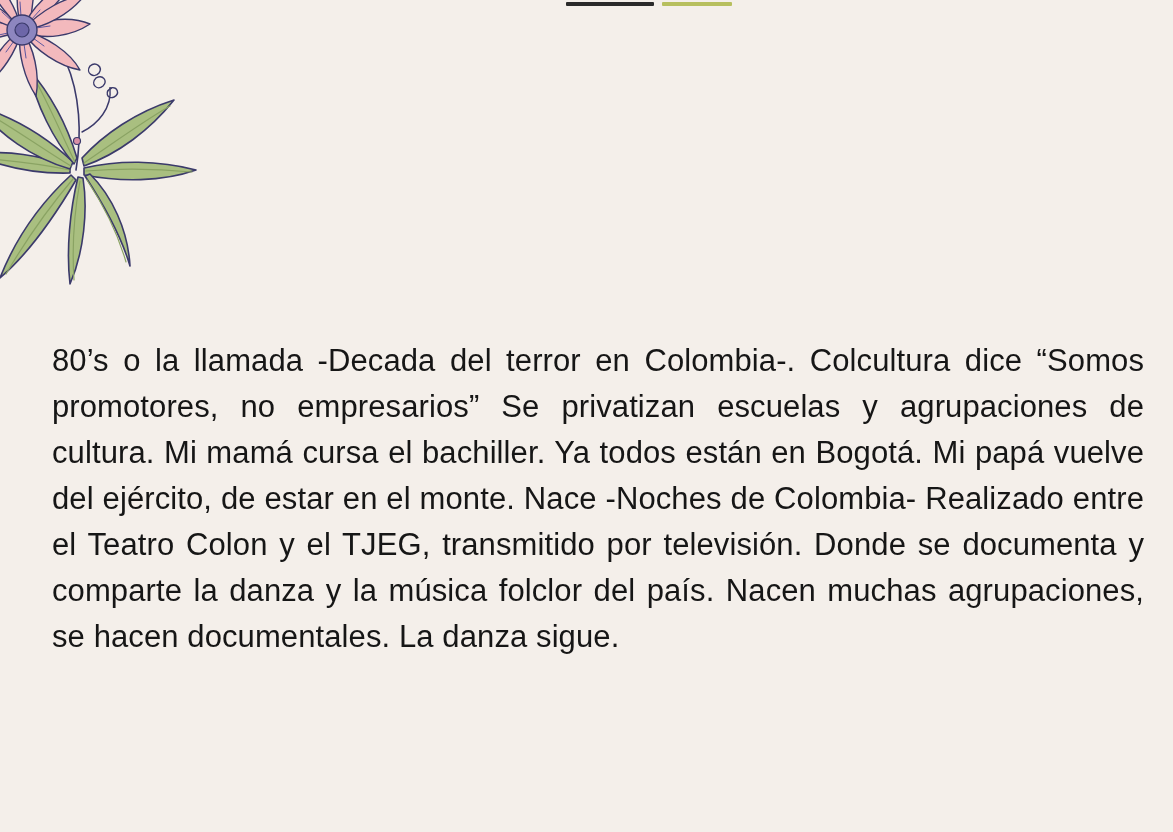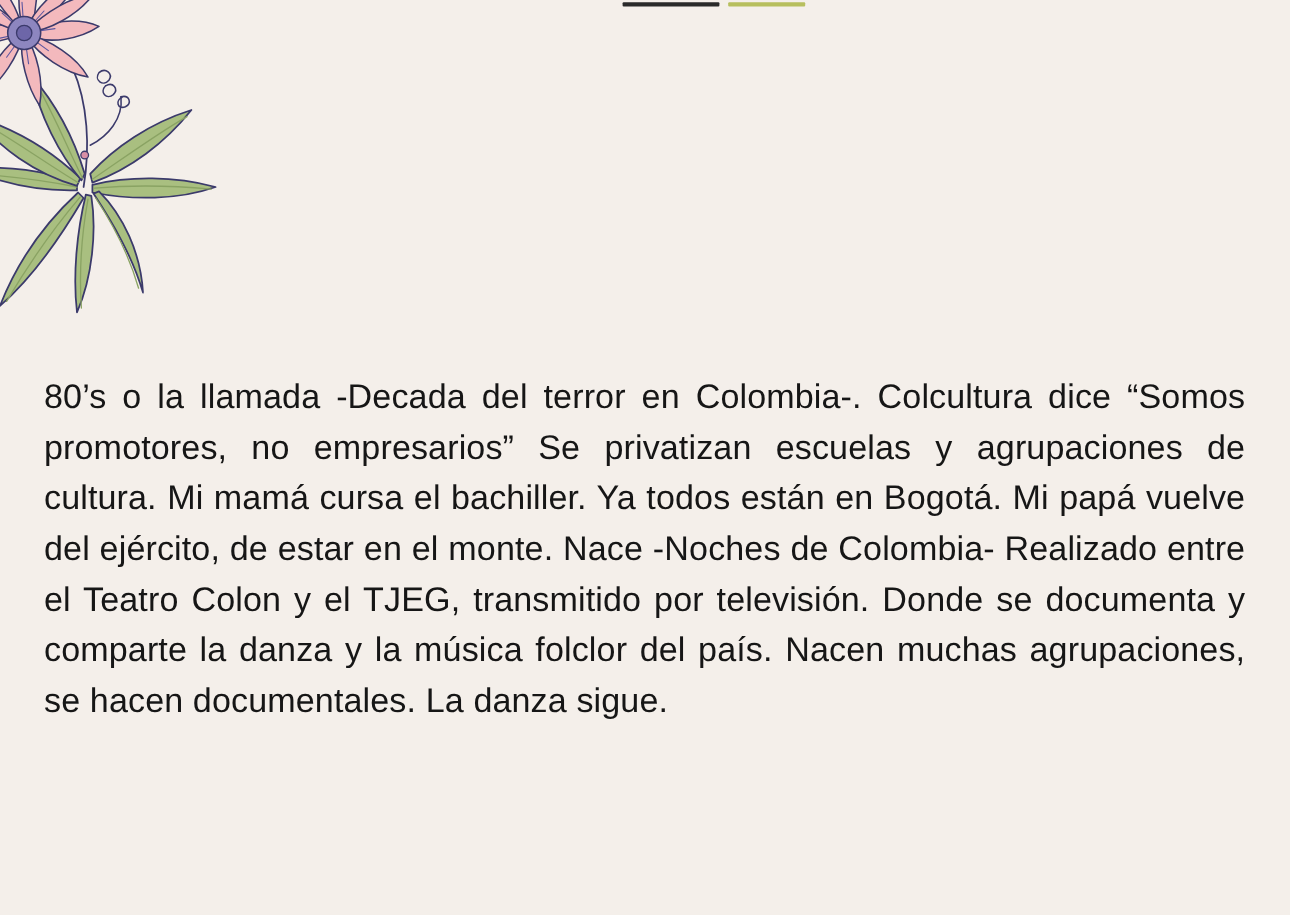--- a/index.html
+++ b/index.html
@@ -46,21 +46,21 @@
     left: -30px;
     width: 270px;
     height: 330px;
     pointer-events: none;
   }
 
   
   .slide-body {
     position: absolute;
     top: 338px;
-    left: 40px;
+    left: 52px;
     width: 1092px;
   }
   .slide-paragraph {
     margin: 0;
     font-family: "Liberation Sans", sans-serif;
     font-size: 31px;
     line-height: 46px;
     color: #161616;
     text-align: justify;
     text-justify: inter-word;

